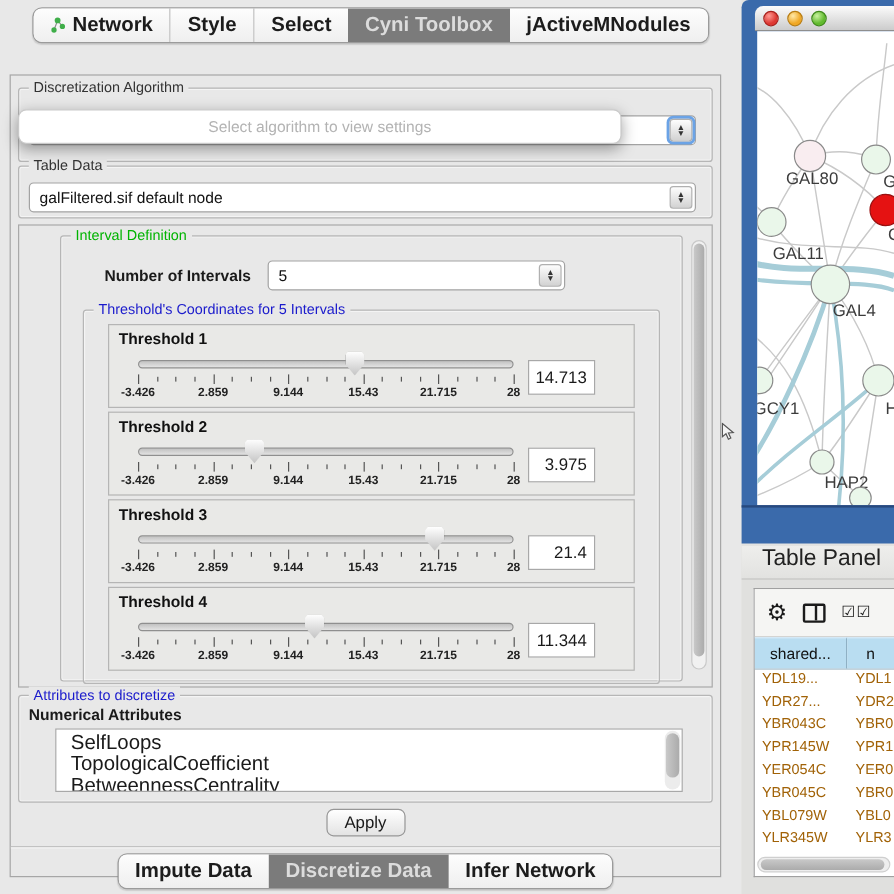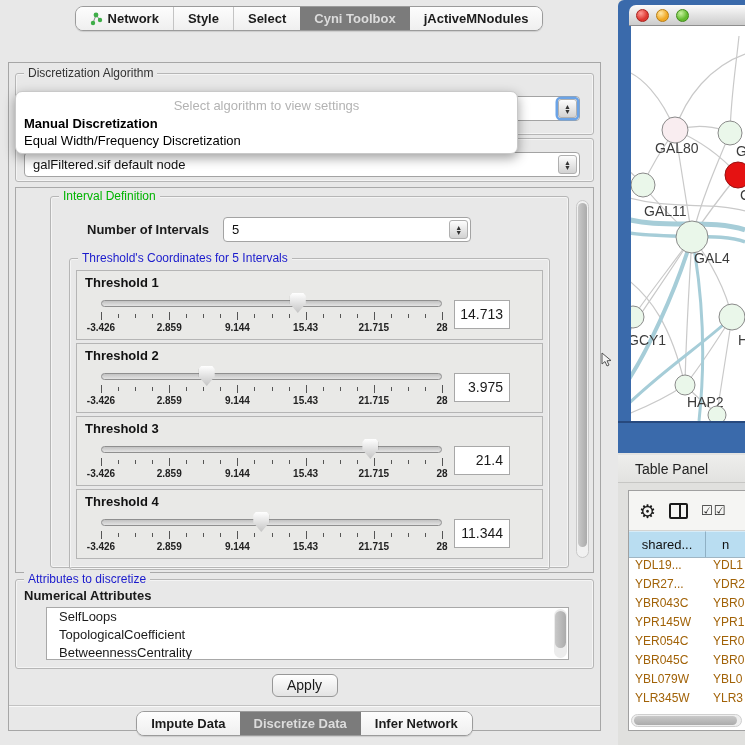--- a/index.html
+++ b/index.html
@@ -15,21 +15,21 @@
     height:25px; background:linear-gradient(#f1f1f1,#dedede);
     border-bottom:1px solid #b5b5b5; display:flex; align-items:center; padding:0 10px;
   }
   .cp-title { font-size:13px; color:#222; }
   .cp-titlebar .spacer { flex:1; }
   .float-icon { width:10px; height:10px; border:1.5px solid #222; border-radius:1px; margin-right:12px; }
   .close-icon { font-size:17px; font-weight:900; color:#111; line-height:10px; margin-right:6px; }
   
   .tabbar { display:flex; justify-content:center; margin-top:6px; }
   .tabgroup { display:flex; border:1px solid #9b9b9b; border-radius:8px; overflow:hidden; background:#f6f6f6; box-shadow:0 1px 1px rgba(0,0,0,.12); }
-  .tab { padding:4px 14px; font-size:13px; font-weight:600; color:#1c1c1c; background:linear-gradient(#fdfdfd,#efefef); display:flex; align-items:flex-end; gap:5px; cursor:default; }
+  .tab { padding:4px 14px; font-size:17px; font-weight:600; color:#1c1c1c; background:linear-gradient(#fdfdfd,#efefef); display:flex; align-items:center; gap:5px; cursor:default; }
   .tab.sep { border-left:1px solid #c4c4c4; }
   .tab.selected { background:#7b7b7b; color:#dcdcdc; }
   .net-icon { display:inline-block; width:13px; height:14px; }
   
   .content-panel { position:absolute; left:8px; top:62px; width:593px; height:669px; border:1px solid #a6a6a6; background:#e8e8e8; }
   .groupbox { position:relative; border:1px solid #b6b6b6; border-radius:3px; box-shadow:inset 0 0 0 1px rgba(255,255,255,.5); }
   .grouplabel { position:absolute; top:-8px; left:8px; background:#e8e8e8; padding:0 4px; font-size:12px; color:#333; }
   .grouplabel.green { color:#00b400;text-align:right; }
   .grouplabel.blue { color:#1a1acc; }
   
@@ -56,21 +56,21 @@
   
   .scroll-panel { margin:5px 6px 0; height:386px; border:1px solid #a9a9a9; position:relative; padding:8px 24px 0 34px; }
   .vscroll { position:absolute; width:13px; background:#f1f1f1; border:1px solid #c9c9c9; border-radius:7px; }
   .vscroll .thumb { position:absolute; left:1px; right:1px; background:linear-gradient(90deg,#c9c9c9,#ababab); border-radius:6px; }
   .panel-scroll { right:4px; top:12px; bottom:14px; }
   .panel-scroll .thumb { top:2px; bottom:10px; }
   .interval-group { height:372px; padding:8px; }
   .intervals-row { display:flex; align-items:center; margin:12px 0 0 28px; }
   .intervals-label { font-weight:bold; font-size:13px; }
   .intervals-combo { width:248px; margin-left:14px; }
-  .thresholds-group { margin:16px 10px 0; height:312px; padding:11px 6px 0; }
+  .thresholds-group { margin:16px 10px 0; height:312px; padding:11px 20px 0; }
   .threshold-panel { border:1px solid #b5b5b5; background:#e9e9e7; height:70px; margin-bottom:3px; padding:4px 8px 0; }
   .threshold-label { font-weight:bold; font-size:13px; color:#111; }
   .threshold-row { display:flex; align-items:center; height:48px; }
   .hslider { flex:1; position:relative; height:48px; margin-left:16px; }
   .track { position:absolute; left:0; right:0; top:10px; height:7px; border:1px solid #8f8f8f; border-radius:4px;
            background:linear-gradient(#c2c2c2,#e3e3e3); }
   .handle { position:absolute; top:3px; width:16px; height:20px;
             background:linear-gradient(#ffffff,#c4c4c4);
             clip-path:polygon(15% 0,85% 0,100% 15%,100% 52%,50% 100%,0 52%,0 15%);
             filter:drop-shadow(0 0 1px rgba(0,0,0,.6)); }
@@ -78,21 +78,21 @@
   .tick { position:absolute; width:1px; background:#555; height:4px; top:2px; }
   .tick.major { height:8px; top:0; }
   .tick-labels { position:absolute; left:0; right:0; top:32px; height:12px; font-size:10px; font-weight:700; color:#222; }
   .tick-labels span { position:absolute; transform:translateX(-50%); white-space:nowrap; }
   .value-box { width:56px; height:29px; margin:0 24px 0 12px; background:#fff; border:1px solid #a8a8a8;
                text-align:right; padding-right:6px; line-height:27px; font-size:14px; }
   
   .attr-group { margin:6px 6px 0; height:90px; padding:8px 8px 0; }
   .attr-title { font-weight:bold; font-size:13px; margin-left:0; }
   .attr-list { position:relative; margin:4px 16px 0 22px; height:53px; background:#fff; border:1px solid #a8a8a8; overflow:hidden; }
-  .attr-item { font-size:13px; padding:1px 0 1px 12px; height:18px; }
+  .attr-item { font-size:17px; padding:1px 0 1px 12px; height:18px; }
   .list-scroll { right:1px; top:1px; bottom:1px; border:none; background:#ececec; }
   .list-scroll .thumb { top:2px; bottom:10px; }
   
   .apply-row { margin-top:5px; text-align:center; }
   .apply-btn { display:inline-block; width:66px; height:23px; line-height:21px; text-align:center;
                background:linear-gradient(#ffffff,#e3e3e3); border:1px solid #979797; border-radius:6px; font-size:14px; }
   .divider { margin-top:8px; border-top:1px solid #c2c2c2; box-shadow:0 1px 0 rgba(255,255,255,.7); }
   .bottom-tabbar { display:flex; justify-content:center; margin-top:5px; }
   
   .net-window { position:absolute; left:618px; top:0; width:127px; height:453px; background:#3a6aab; border-radius:6px 0 0 0; }
@@ -102,21 +102,21 @@
   .tl { width:13px; height:13px; border-radius:50%; }
   .tl.red { background:radial-gradient(circle at 35% 30%, #ff9a94, #dd3832 60%); border:1px solid #a8201c; }
   .tl.yellow { background:radial-gradient(circle at 35% 30%, #ffe9a8, #f0a825 60%); border:1px solid #b87d12; }
   .tl.green { background:radial-gradient(circle at 35% 30%, #c9f2a0, #62ba2f 60%); border:1px solid #3f8a1a; }
   .net-canvas { position:absolute; left:13px; top:26px; width:114px; height:395px; background:#fff; overflow:hidden; }
   .net-canvas svg { display:block; }
   .net-bottom-line { position:absolute; left:0; right:0; top:421px; height:2px; background:#27497e; }
   
   .table-panel { position:absolute; left:618px; top:455px; width:127px; height:290px; background:#e0e0de; }
   .tp-titlebar { height:28px; background:linear-gradient(#eeeeec,#e2e2e0); border-bottom:1px solid #c6c6c4;
-                 display:flex; align-items:center; padding-left:17px; font-size:14px; color:#222; }
+                 display:flex; align-items:flex-start; padding-left:17px; font-size:19px; color:#222; }
   .tp-container { position:absolute; left:10px; top:35px; right:0; height:241px; background:#fff;
                   border:1px solid #a0a0a0; border-right:none; }
   .tp-toolbar { height:40px; background:#f5f5f3; border-bottom:1px solid #d4d4d2; display:flex; align-items:center; padding-left:10px; gap:13px; }
   .gear-glyph { font-size:19px; color:#1a1a1a; font-family:"DejaVu Sans", sans-serif; }
   .cols-icon { width:19px; height:16px; border:2px solid #1a1a1a; border-radius:2px; position:relative; }
   .cols-icon:before { content:""; position:absolute; left:50%; top:0; bottom:0; width:2px; background:#1a1a1a; }
   .check-glyphs { font-size:13px; letter-spacing:1px; color:#1a1a1a; font-family:"DejaVu Sans", sans-serif; }
   .tp-header { display:flex; height:27px; border-bottom:1px solid #9fb6c4; }
   .tp-header .hcell { background:#b9ddf1; border-right:1px solid #8fb0c4; border-top:1px solid #d7ecf8;
                       font-size:13px; color:#111; display:flex; align-items:center; justify-content:center; }
@@ -154,24 +154,20 @@
 
   <div class="content-panel">
 
     <div class="groupbox algo-group">
       <span class="grouplabel">Discretization Algorithm</span>
       <div class="combo algo-combo">
         <span class="arrows focused">▲<br>▼</span>
       </div>
       <div class="popup">
         <div class="placeholder">Select algorithm to view settings</div>
-        <div id="algo-options">
-            <div class="opt active">Manual Discretization</div>
-            <div class="opt">Equal Width/Frequency Discretization</div>
-          </div>
       </div>
     </div>
 
     <div class="groupbox table-group">
       <span class="grouplabel">Table Data</span>
       <div class="combo table-combo">
         <span>galFiltered.sif default node</span>
         <span class="arrows">▲<br>▼</span>
       </div>
     </div>

